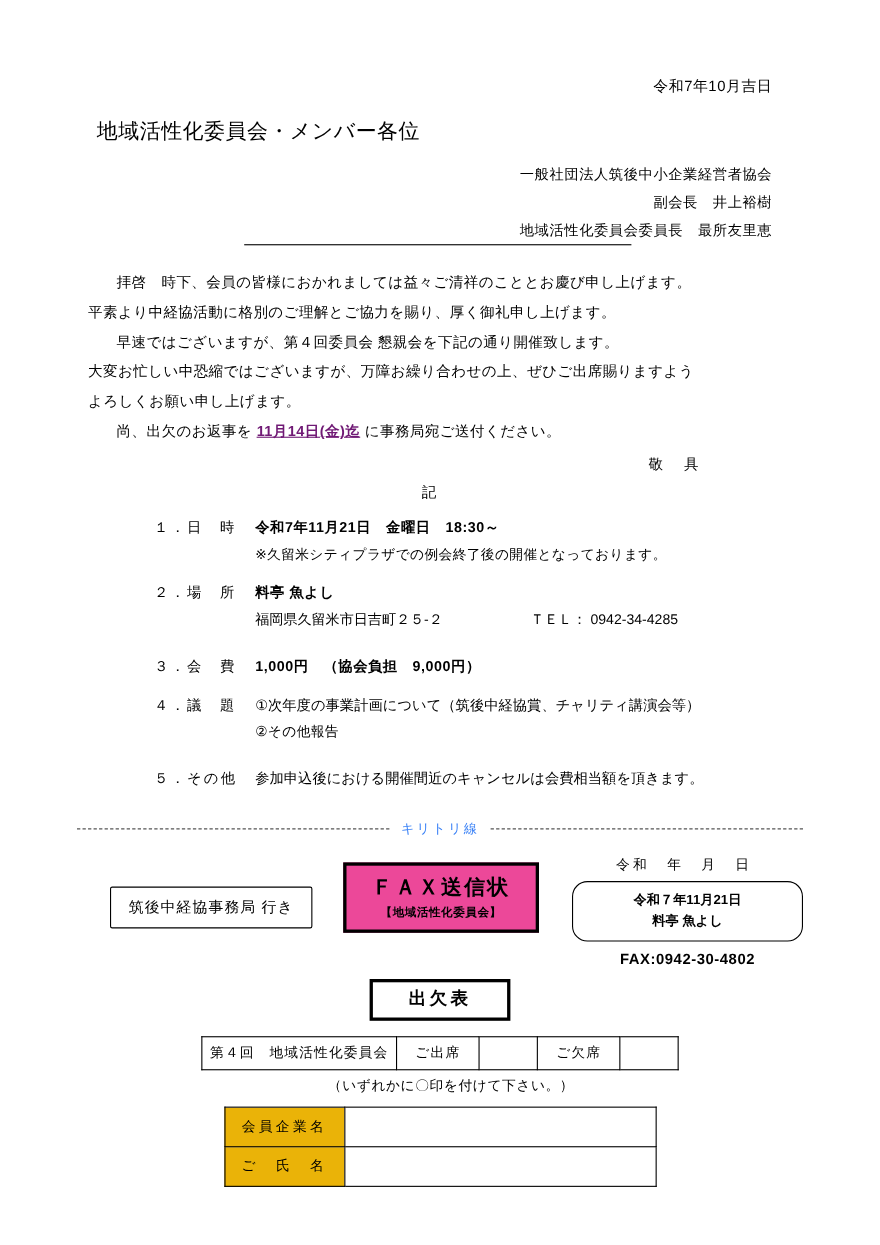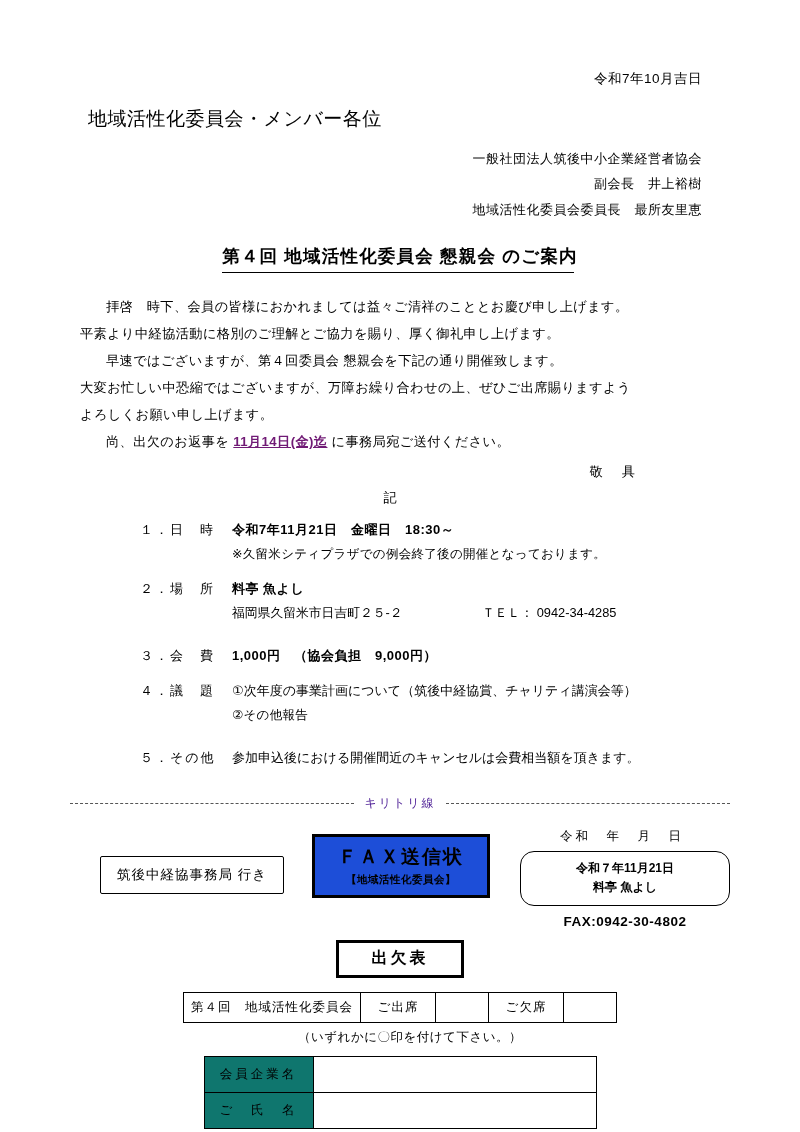--- a/index.html
+++ b/index.html
@@ -123,21 +123,21 @@
   .gap-lg { height: 22px; }
   .gap-md { height: 14px; }
 
   
   .cutline {
     margin-top: 28px;
     display: flex;
     align-items: center;
     font-size: 12px;
     letter-spacing: 2px;
-    color: #4c1d95;
+    color: #3b82f6;
   }
   .dash {
     flex: 1 1 auto;
     border-top: 1px dashed #555;
     height: 0;
   }
   .cut-label {
     padding: 0 10px;
     white-space: nowrap;
   }
@@ -159,21 +159,21 @@
     border-radius: 2px;
   }
   .fax-title {
     position: absolute;
     left: 242px;
     top: 6px;
     width: 172px;
     border: 3px solid #000;
     text-align: center;
     padding: 7px 0 8px 0;
-    background: #1d4ed8;
+    background: #ec4899;
   }
   .fax-title .big {
     font-size: 19px;
     font-weight: bold;
     letter-spacing: 2px;
   }
   .fax-title .small {
     font-size: 10.5px;
     font-weight: bold;
     letter-spacing: 0.5px;
@@ -241,42 +241,41 @@
   }
   table.form td {
     border: 1px solid #000;
     font-size: 12.5px;
     padding: 9px 6px;
     letter-spacing: 3px;
   }
   td.lbl {
     width: 96px;
     text-align: center;
-    background: #0f766e;
+    background: #eab308;
   }
   td.blank {
     width: 270px;
   }
 </style>
 </head>
 <body>
 
 <div class="page">
 
   <div class="row-right date-line">令和7年10月吉日</div>
 
   <div class="addressee">地域活性化委員会・メンバー各位</div>
 
   <div class="sender-block">
     <div>一般社団法人筑後中小企業経営者協会</div>
     <div>副会長　井上裕樹</div>
     <div>地域活性化委員会委員長　最所友里恵</div>
   </div>
 
-  <div class="title">第４回 地域活性化委員会 懇親会 のご案内</div>
   <div class="title-underline"></div>
 
   <div class="body-text">
     <div class="indent1">拝啓　時下、会員の皆様におかれましては益々ご清祥のこととお慶び申し上げます。</div>
     <div>平素より中経協活動に格別のご理解とご協力を賜り、厚く御礼申し上げます。</div>
     <div class="indent1">早速ではございますが、第４回委員会 懇親会を下記の通り開催致します。</div>
     <div>大変お忙しい中恐縮ではございますが、万障お繰り合わせの上、ぜひご出席賜りますよう</div>
     <div>よろしくお願い申し上げます。</div>
     <div class="indent1">
       <span>尚、出欠のお返事を</span>

